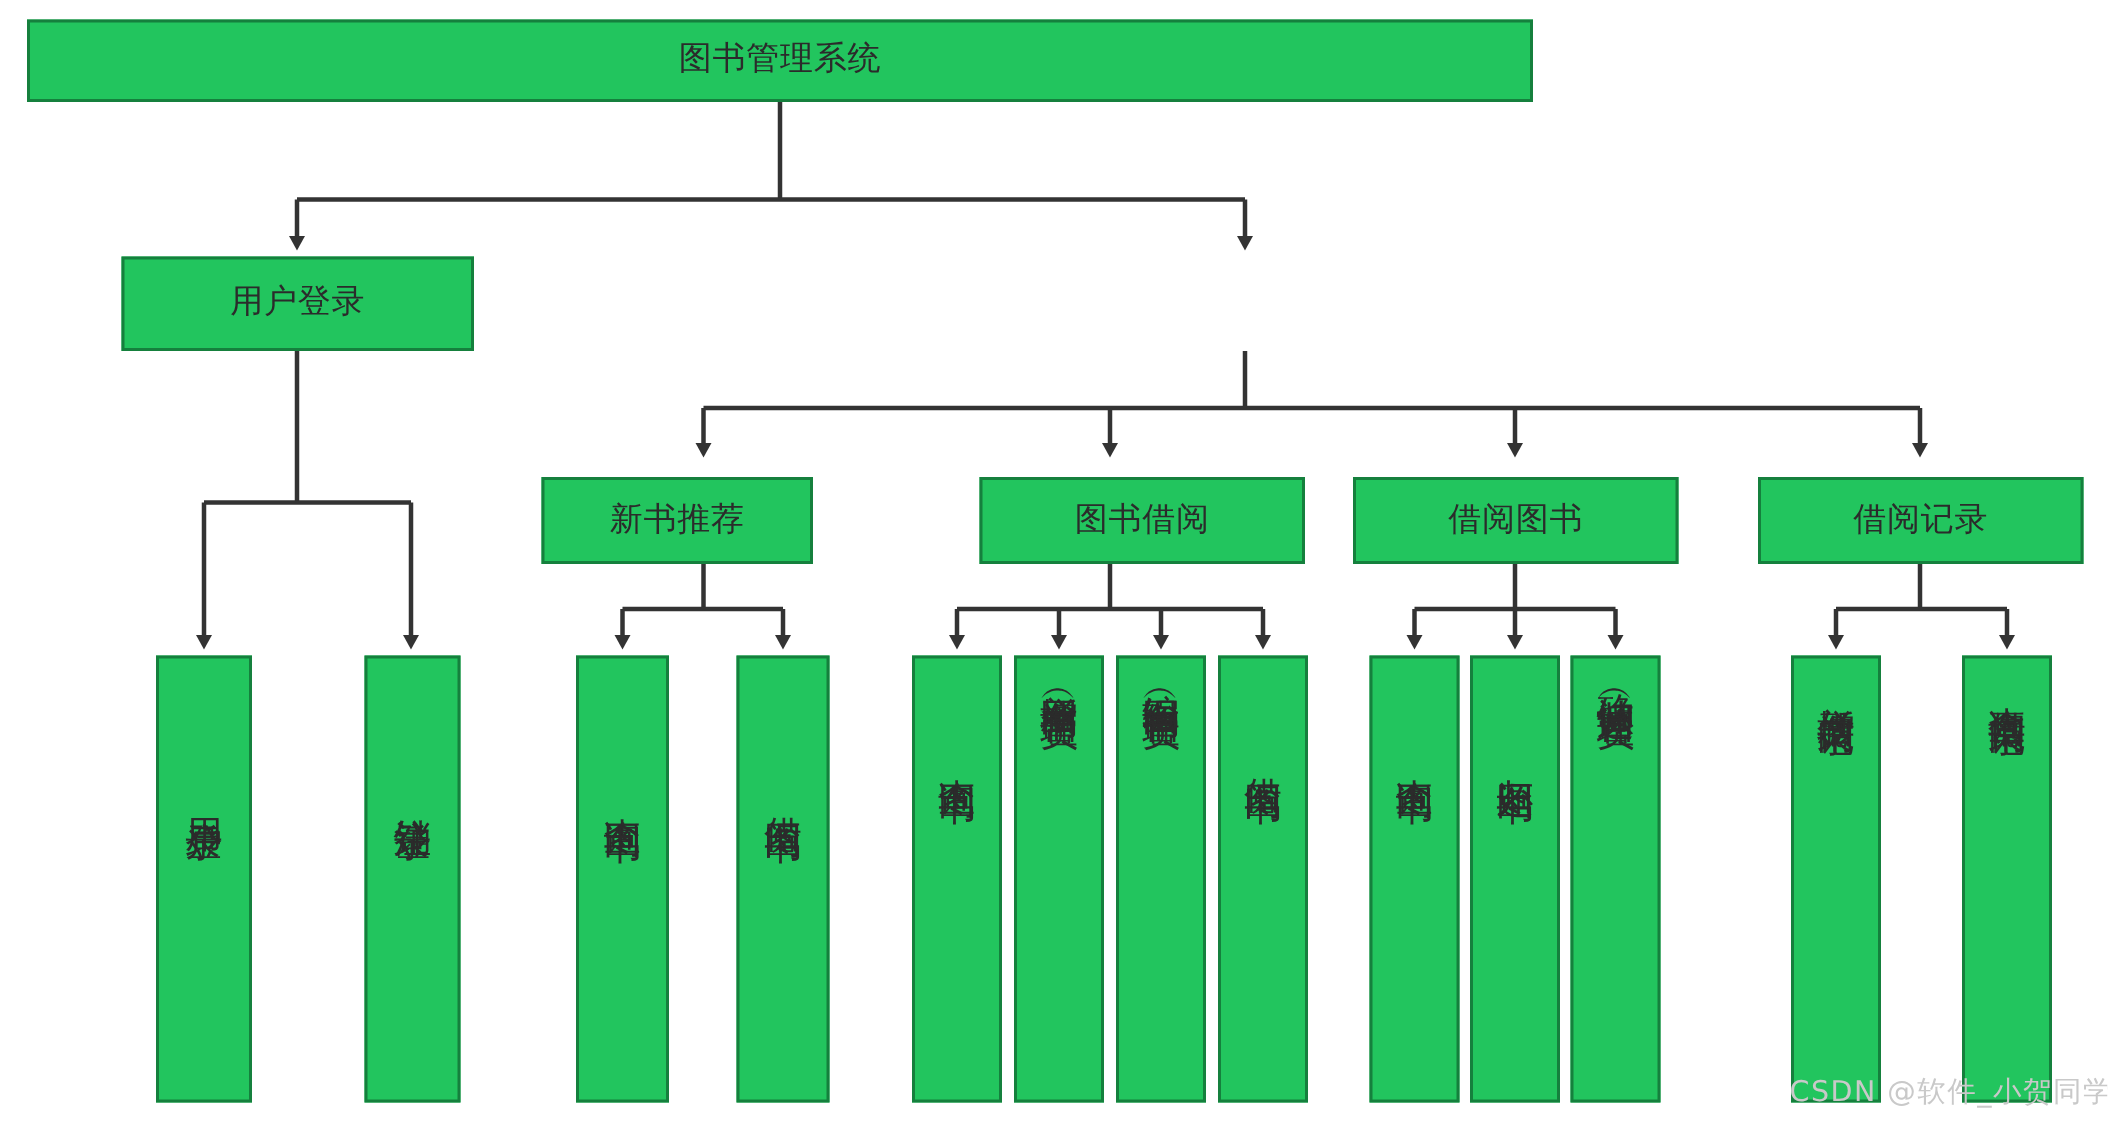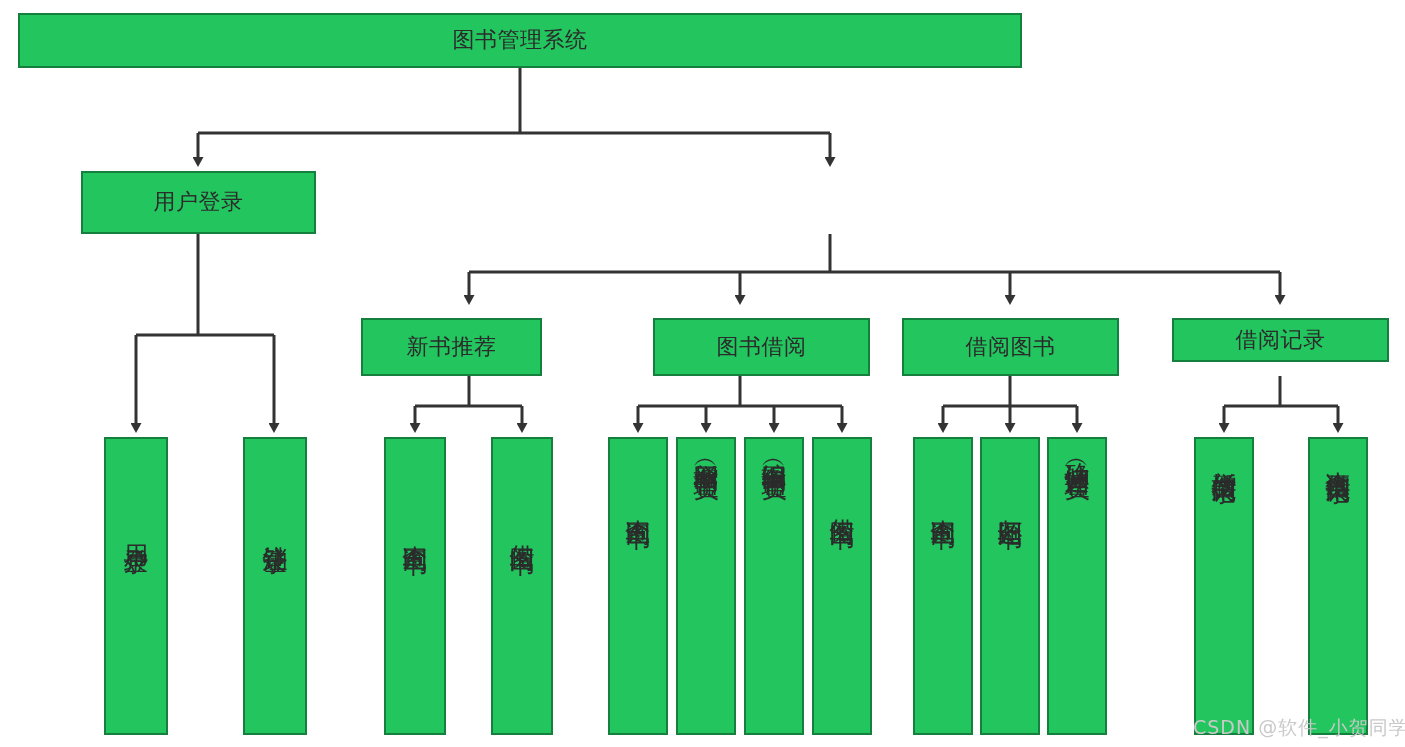--- a/index.html
+++ b/index.html
@@ -142,21 +142,21 @@
 
   <div class="node horiz" style="left:361px; top:318px; width:181px; height:58px;">
     <span class="label">新书推荐</span>
   </div>
   <div class="node horiz" style="left:632px; top:318px; width:217px; height:58px;margin-left:21px;">
     <span class="label">图书借阅</span>
   </div>
   <div class="node horiz" style="left:902px; top:318px; width:217px; height:58px;">
     <span class="label">借阅图书</span>
   </div>
-  <div class="node horiz" style="left:1172px; top:318px; width:217px; height:44px;">
+  <div class="node horiz" style="left:1172px; top:318px; width:217px; height:58px;">
     <span class="label">借阅记录</span>
   </div>
 
   <div class="node vert short" style="left:104px; top:437px; width:64px; height:298px;">
     <span class="label">用户登录</span>
   </div>
   <div class="node vert short" style="left:243px; top:437px; width:64px; height:298px;">
     <span class="label">注销登录</span>
   </div>
 

